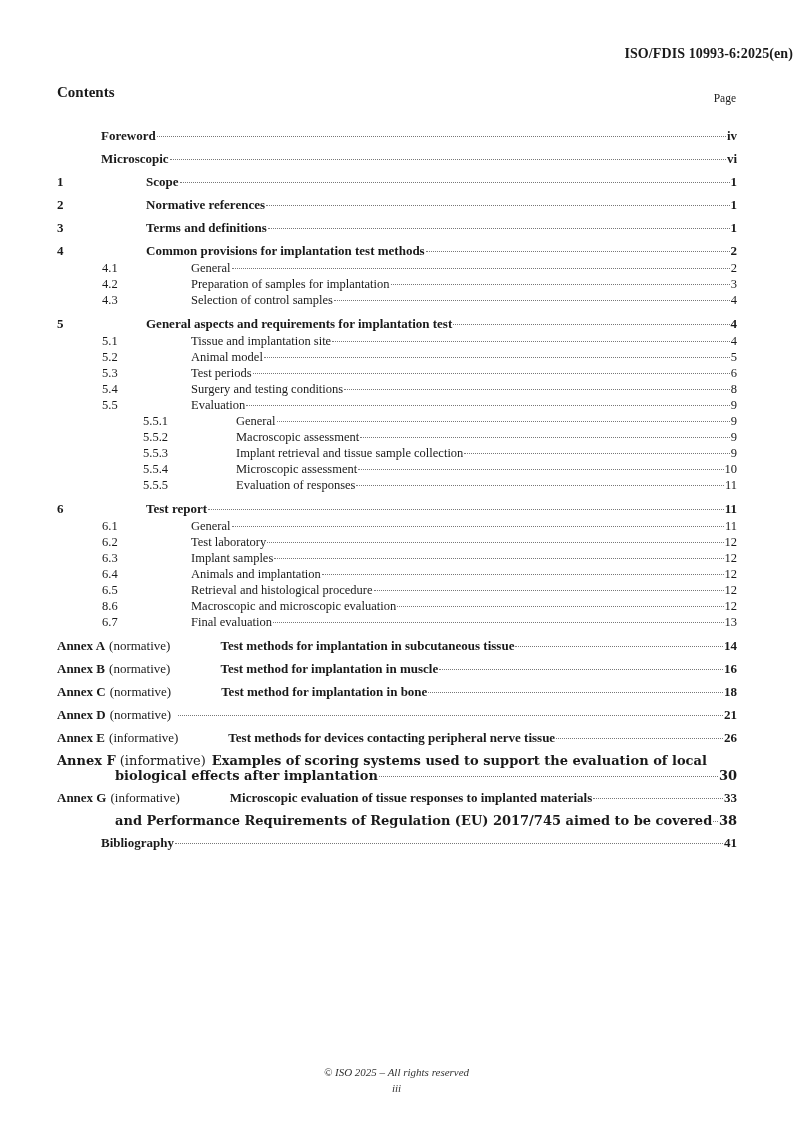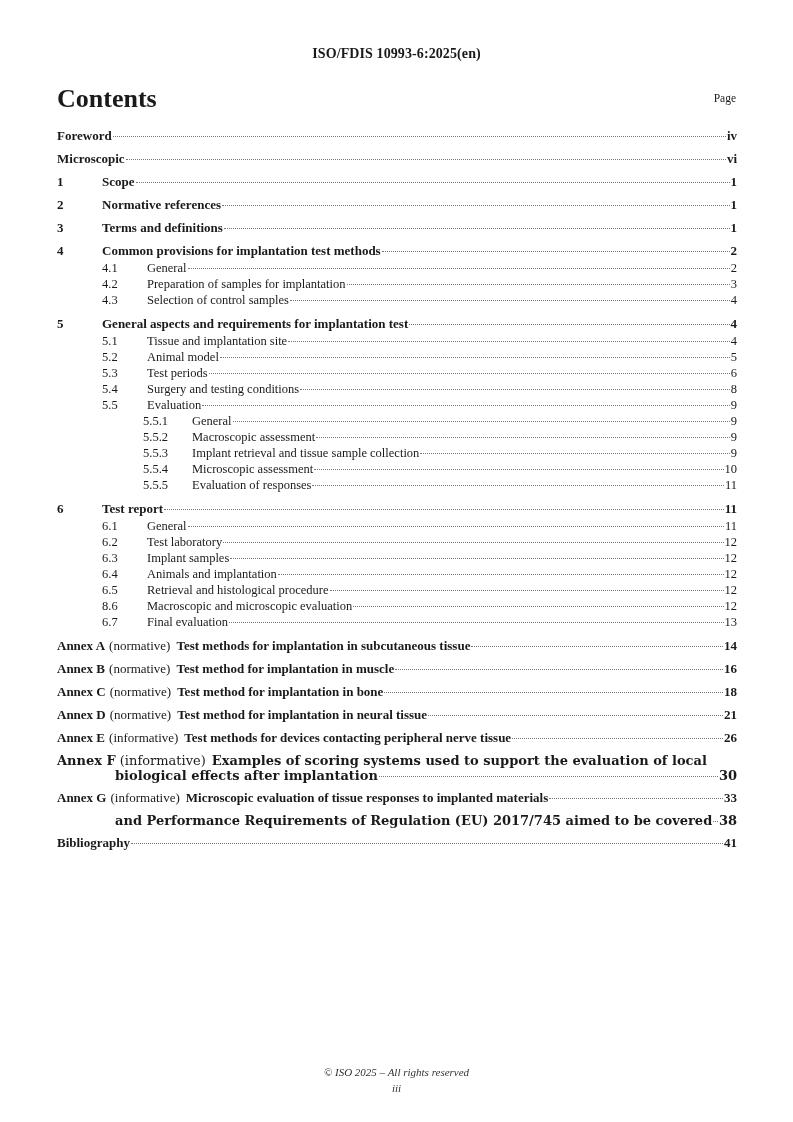--- a/index.html
+++ b/index.html
@@ -2,39 +2,39 @@
 <html><head>
 <meta charset="utf-8">
 <style>
   html, body { margin: 0; padding: 0; background: #ffffff; }
   body {
     width: 793px; height: 1122px; position: relative; overflow: hidden;
     font-family: "DejaVu Serif", "Liberation Serif", serif;
     color: #1a1a1a;
   }
   .doc-header {
-    position: absolute; top: 46px; left: 0; width: 793px; text-align: center;
+    position: absolute; top: 46px; left: 0; width: 793px; text-align: right;
     font-family: "Liberation Serif", serif; font-weight: bold; font-size: 14px;
     letter-spacing: 0.1px;
   }
   .contents-title {
     position: absolute; top: 84px; left: 57px;
-    font-family: "Liberation Serif", serif; font-weight: bold; font-size: 26px;
+    font-family: "Liberation Serif", serif; font-weight: bold; font-size: 15px;
   }
   .page-label {
     position: absolute; top: 92px; right: 57px;
     font-family: "Liberation Serif", serif; font-size: 11.5px;
   }
   .toc { position: absolute; top: 128px; left: 57px; width: 680px; }
   .entry {
     position: relative; display: flex; align-items: baseline;
     font-family: "Liberation Serif", serif;
   }
   .entry .num { flex: none; }
-  .entry .title { flex: none; white-space: nowrap; }
+  .entry .title { flex: none; white-space: nowrap; margin-left: 44px; }
   .entry .leader {
     flex: 1 1 auto; border-bottom: 1px dotted #777; margin: 0 1px;
     transform: translateY(-3px); min-width: 8px;
   }
   .entry .pg { flex: none; text-align: right; }
 
   .lvl0 { font-weight: bold; font-size: 13px; height: 23px; }
   .lvl1 { font-weight: bold; font-size: 13px; height: 23px; }
   .lvl1 .num { width: 45px; }
   .lvl2 { font-weight: normal; font-size: 12.5px; height: 16px; padding-left: 45px; }
@@ -263,21 +263,20 @@
   <div class="entry annex">
     <span class="annex-label">Annex C</span>
     <span class="annex-type">(normative)</span>
     <span class="title">Test method for implantation in bone</span>
     <span class="leader"></span>
     <span class="pg">18</span>
   </div>
   <div class="entry annex">
     <span class="annex-label">Annex D</span>
     <span class="annex-type">(normative)</span>
-    <span class="title">Test method for implantation in neural tissue</span>
     <span class="leader"></span>
     <span class="pg">21</span>
   </div>
   <div class="entry annex">
     <span class="annex-label">Annex E</span>
     <span class="annex-type">(informative)</span>
     <span class="title">Test methods for devices contacting peripheral nerve tissue</span>
     <span class="leader"></span>
     <span class="pg">26</span>
   </div>

